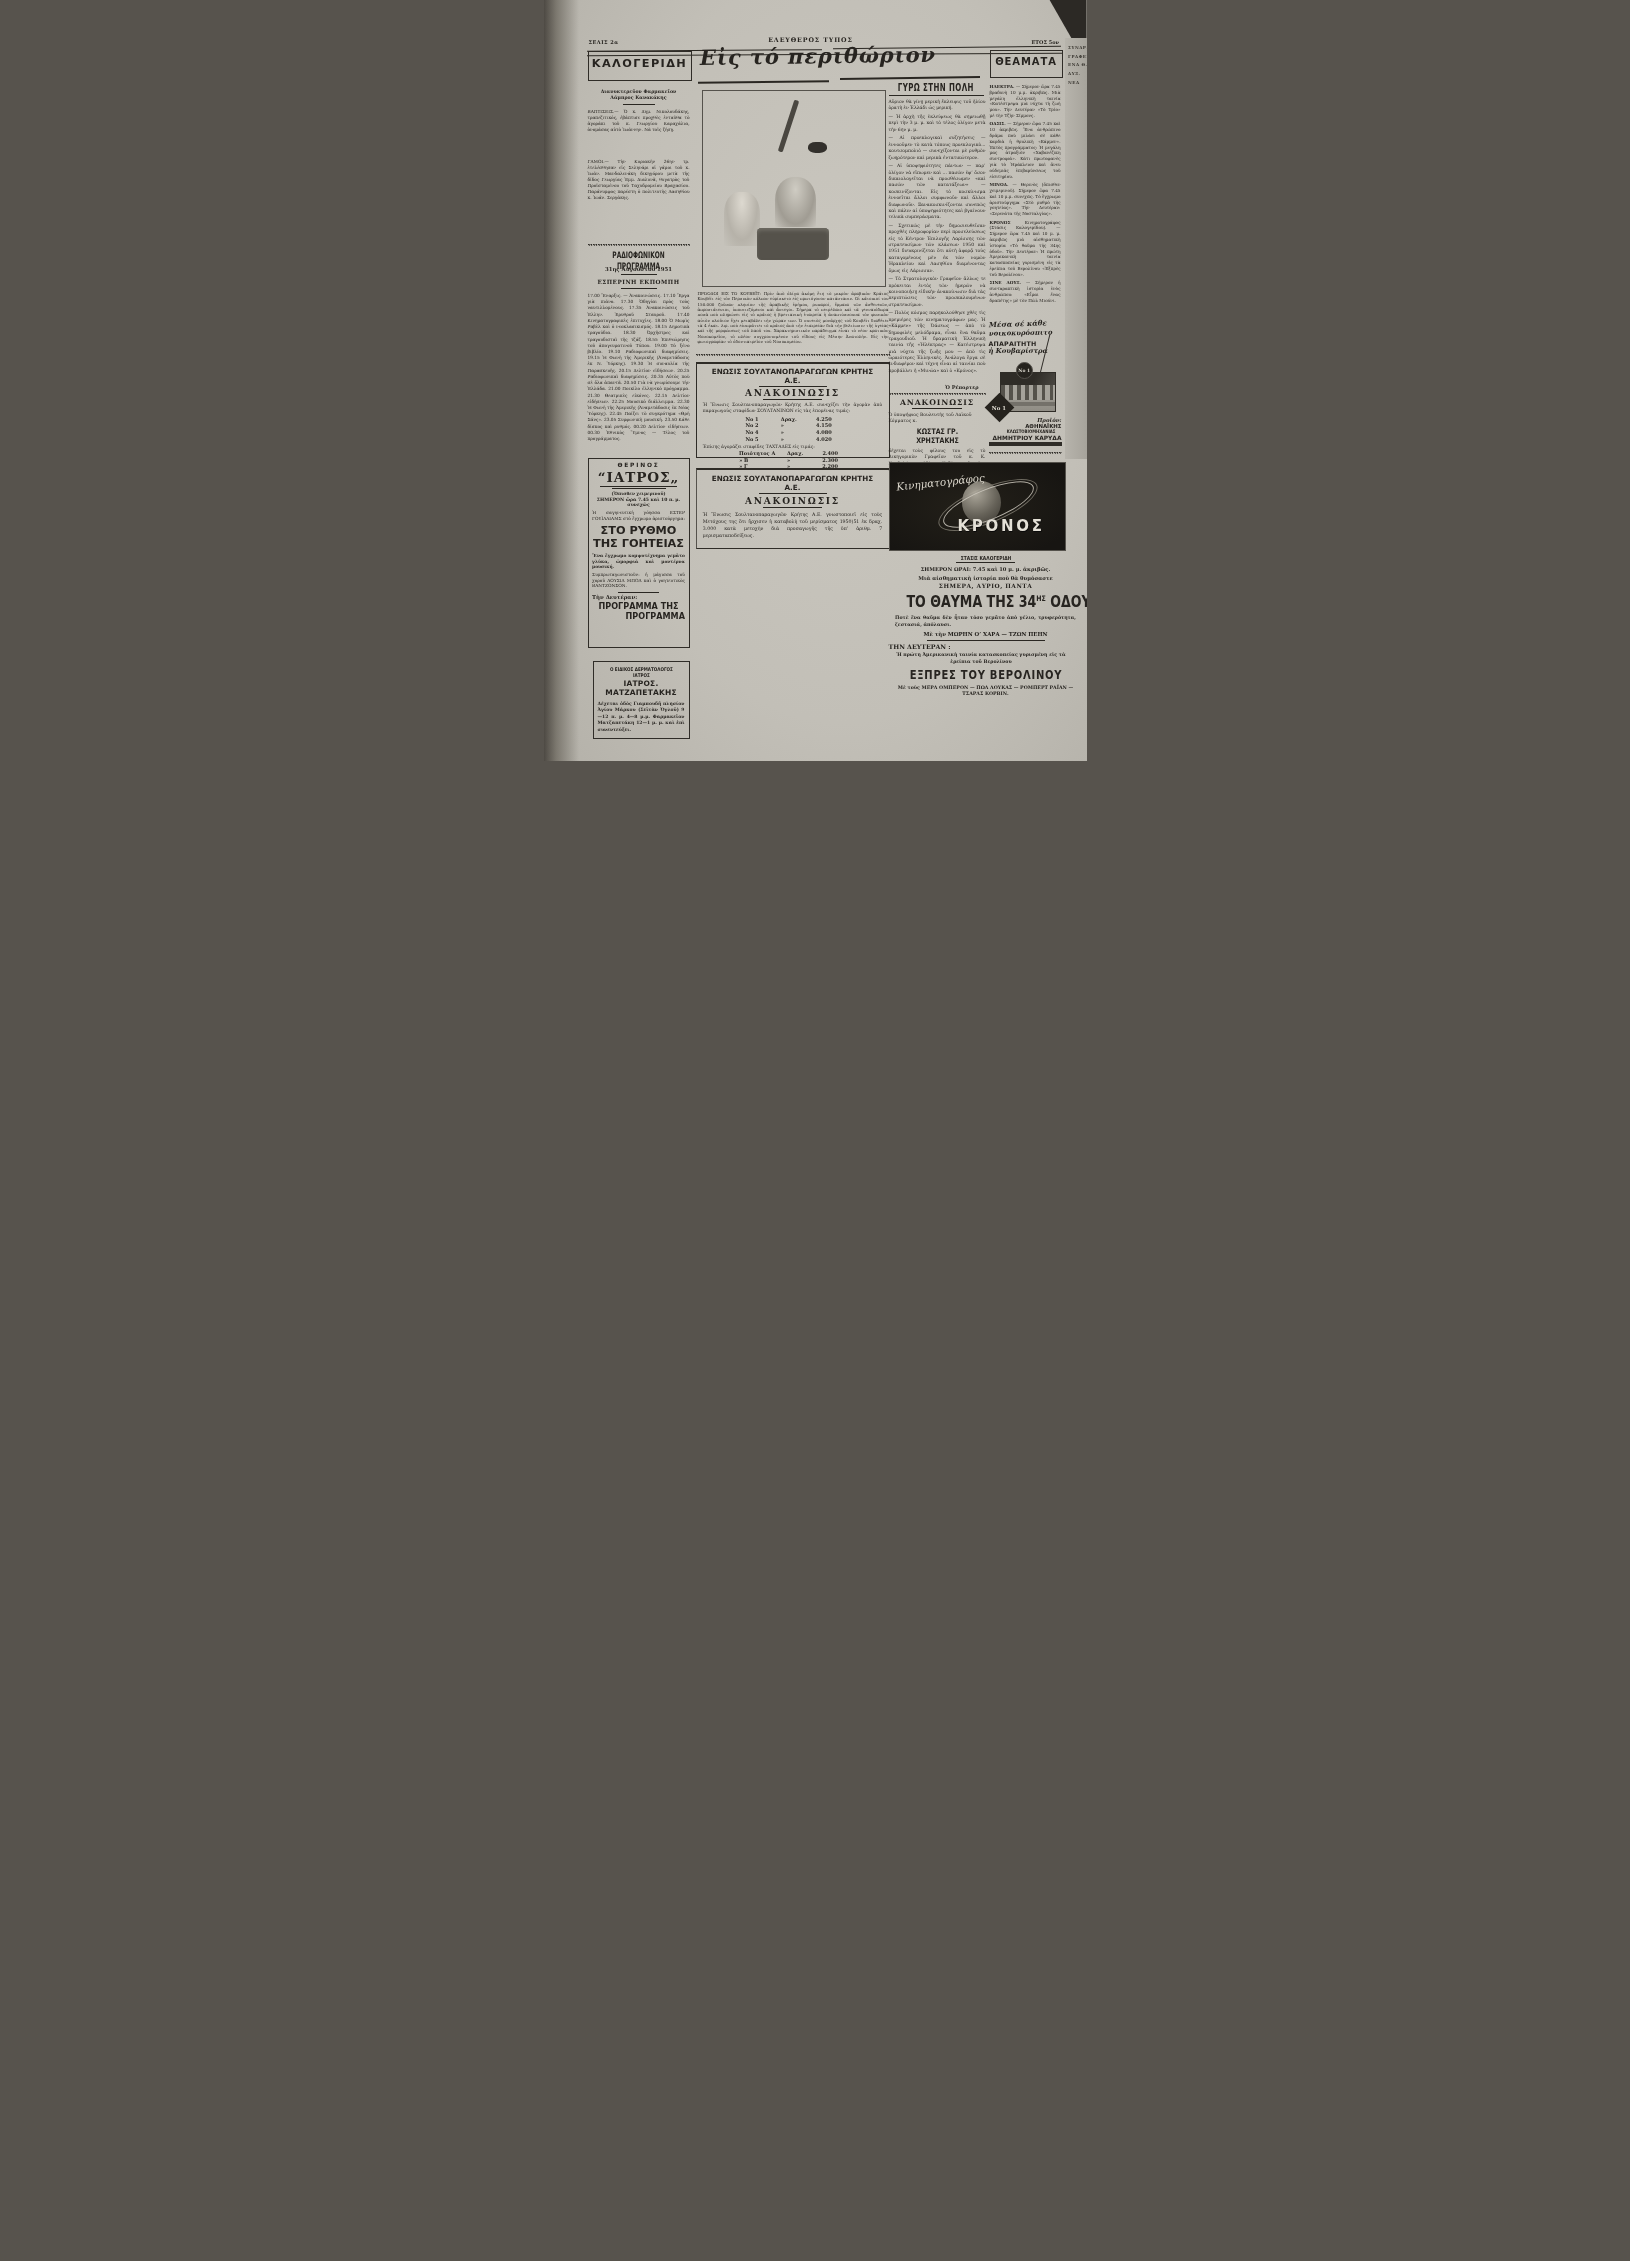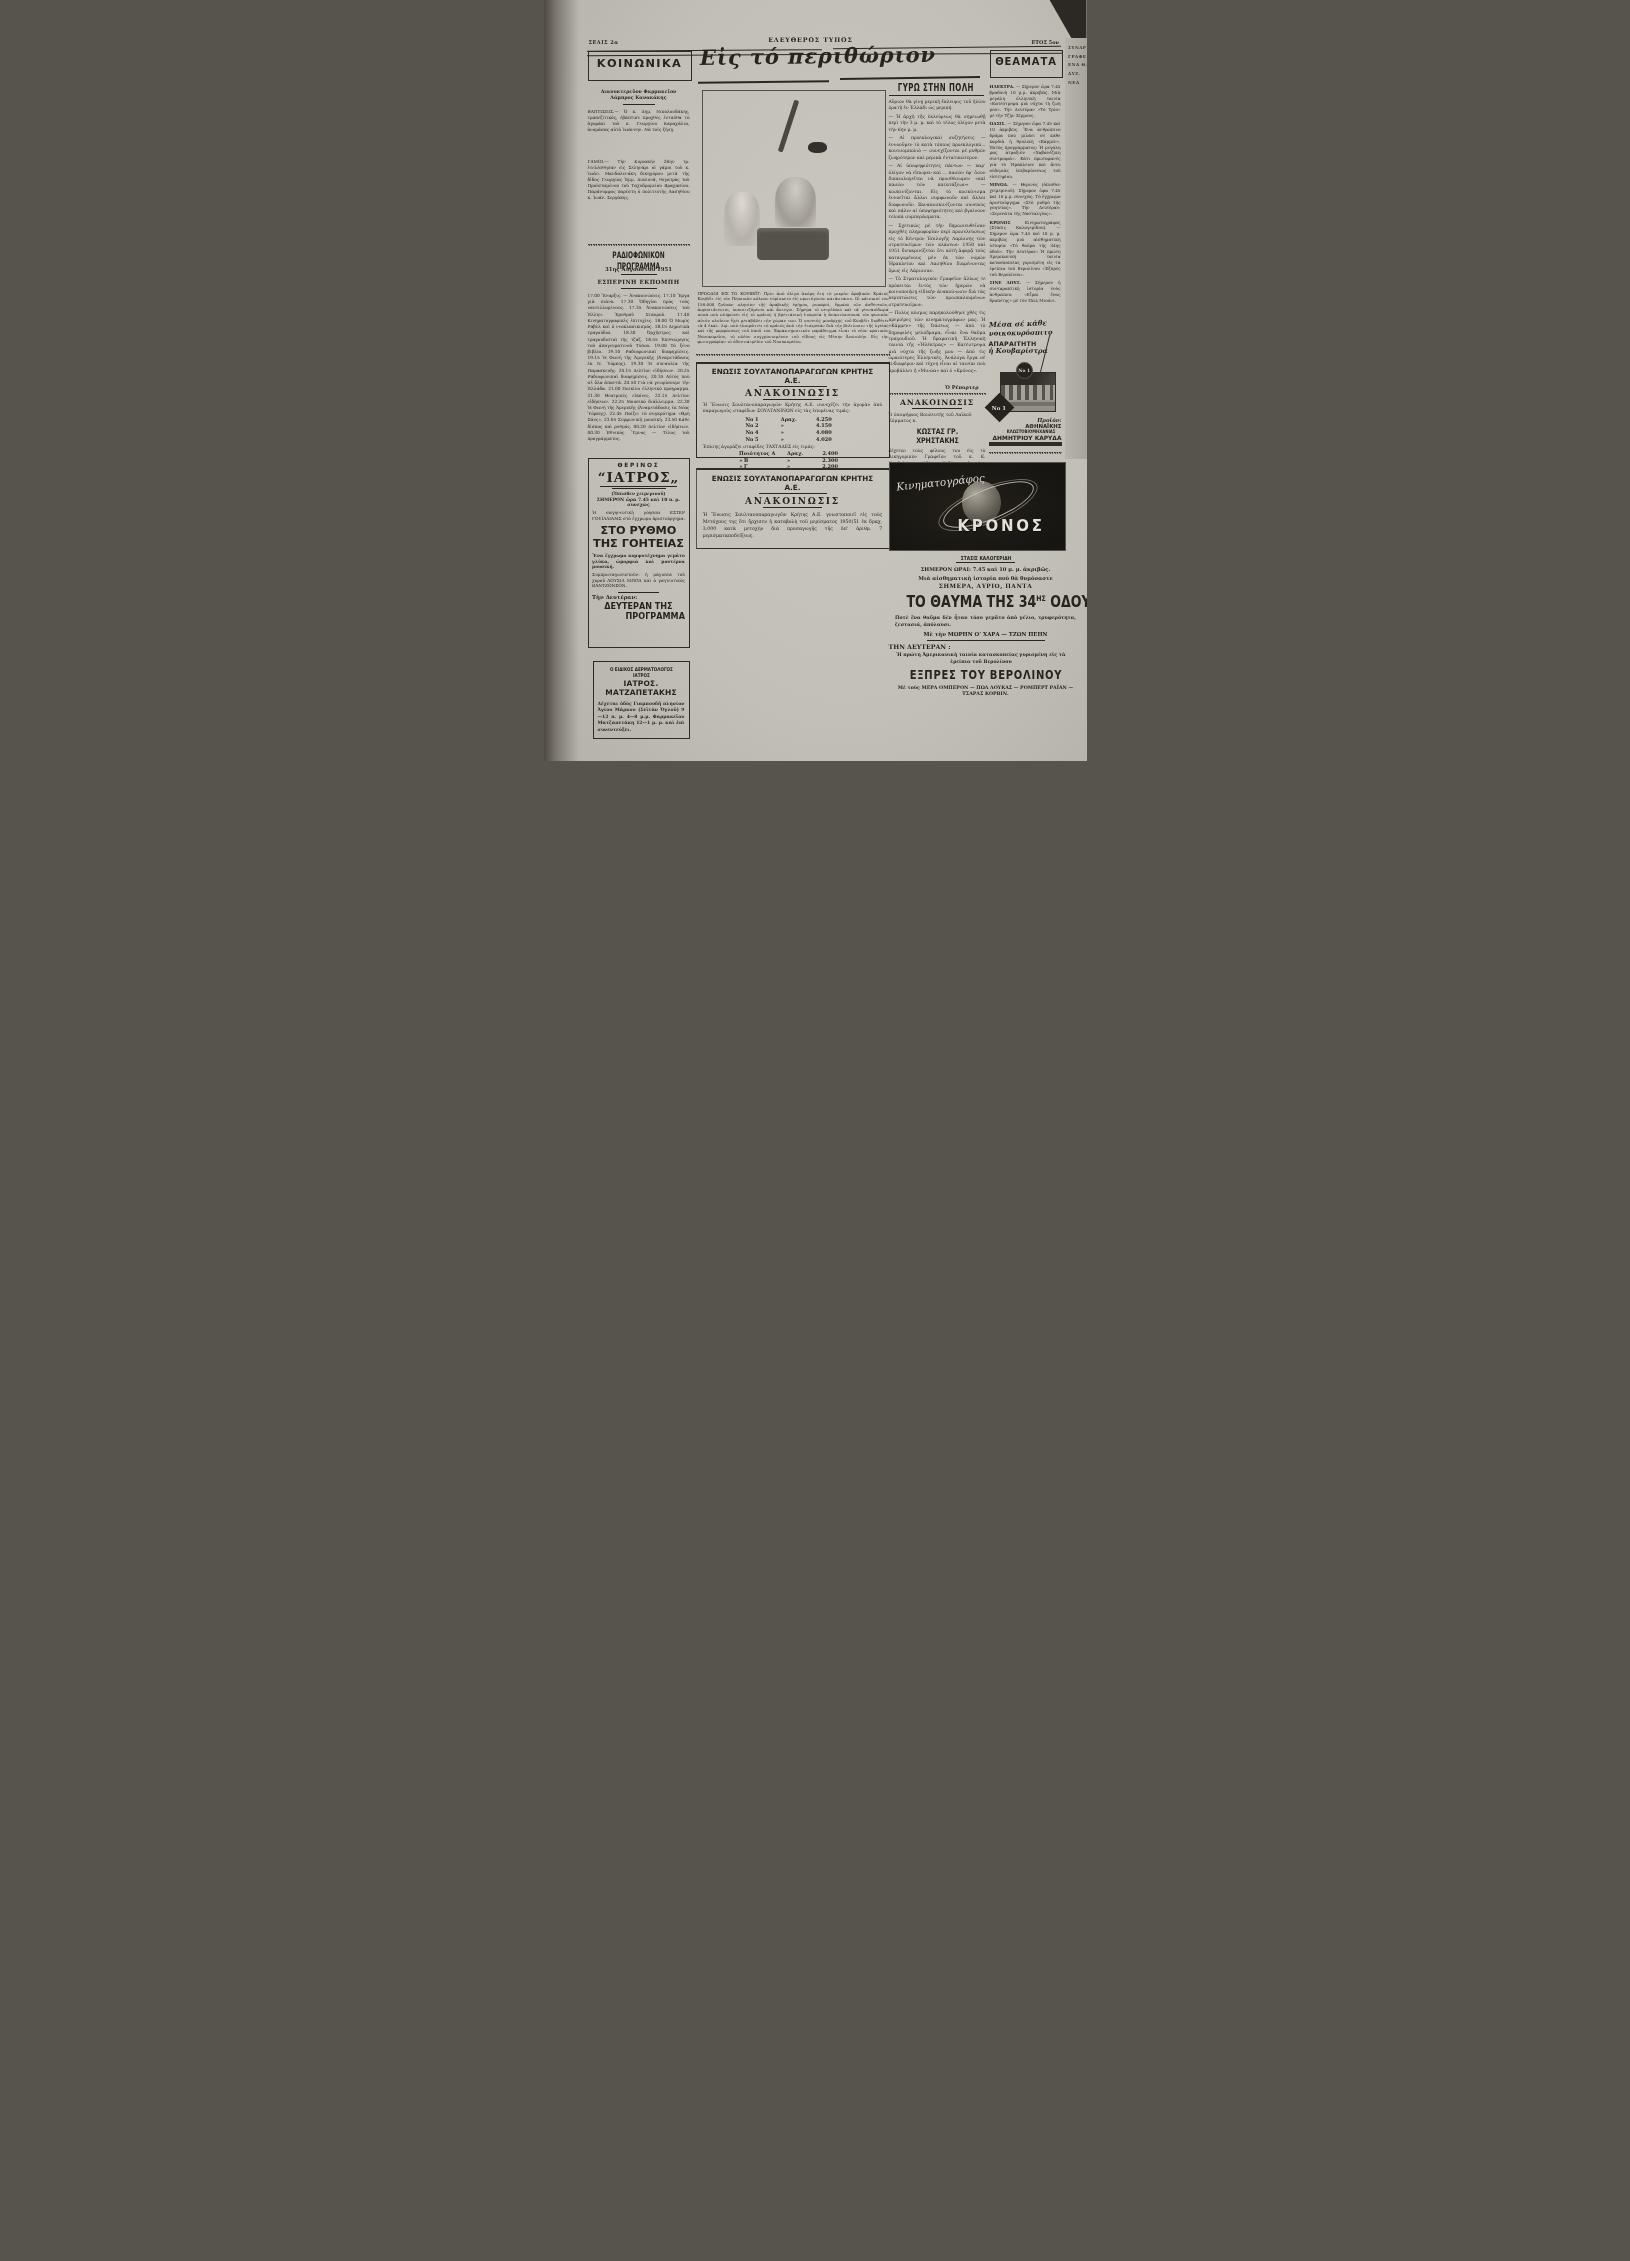--- a/index.html
+++ b/index.html
@@ -60,21 +60,21 @@
   <div class="abs rule" style="left:43px;top:50px;width:235px;height:0.9px;transform:rotate(-.4deg);"></div>
   <div class="abs rule" style="left:43px;top:54px;width:475px;height:1.4px;transform:rotate(-.3deg);"></div>
   <div class="abs rule" style="left:289px;top:47px;width:228px;height:1.4px;transform:rotate(-.6deg);"></div>
 
   <div class="abs vrule" style="left:150px;top:49px;height:703px;"></div>
   <div class="abs vrule" style="left:341px;top:86px;height:373px;"></div>
   <div class="abs vrule" style="left:443px;top:50px;height:405px;"></div>
   <div class="abs vrule" style="left:520px;top:38px;height:421px;"></div>
 
   <div class="abs box" style="left:44px;top:51px;width:102px;height:28px;">
-    <div class="ctr b sans" style="font-size:11.3px;letter-spacing:1.4px;margin-top:5.4px;">ΚΟΙΝΩΝΙΚΑ</div>
+    <div class="ctr b sans" style="font-size:11.3px;letter-spacing:1.4px;margin-top:5.4px;">ΚΑΛΟΓΕΡΙΔΗ</div>
   </div>
   <div class="abs ctr b" style="left:44px;top:89px;width:102px;font-size:4.7px;">Διανυκτερεῦον Φαρμακεῖον</div>
   <div class="abs ctr b" style="left:44px;top:95px;width:102px;font-size:4.7px;">Λάμπρος Κανακάκης</div>
   <div class="abs rule" style="left:79px;top:104px;width:32px;height:0.5px;"></div>
   <div class="abs just body-text" style="left:44px;top:109px;width:102px;">ΒΑΠΤΙΣΕΙΣ.— Ὁ κ. Δημ. Νικολουδάκης, τραπεζιτικός, ἐβάπτισε προχθὲς ἐνταῦθα τὸ ἀγοράκι τοῦ κ. Γεωργίου Καραχάλια, ὀνομάσας αὐτὸ Ἰωάννην. Νὰ τοῖς ζήσῃ.</div>
   <div class="abs just body-text" style="left:44px;top:159px;width:102px;">ΓΑΜΟΙ.— Τὴν Κυριακὴν 26ην τρ. ἐτελέσθησαν εἰς Σεληνάρι οἱ γάμοι τοῦ κ. Ἰωάν. Μανδαλενάκη δικηγόρου μετὰ τῆς δίδος Γεωργίας Ἐμμ. Διαλυνᾶ, θυγατρὸς τοῦ Προϊσταμένου τοῦ Ταχυδρομείου Βραχασίου. Παράνυμφος παρέστη ὁ πολιτευτὴς Λασηθίου κ. Ἰωάν. Σεργάκης.</div>
 
   <div class="abs wavy" style="left:44px;top:244px;width:102px;"></div>
 
   <div class="abs ctr b sans cond" style="left:39px;top:251px;width:111px;font-size:7.2px;letter-spacing:0px;transform:scaleX(.82) scaleY(1.25);">ΡΑΔΙΟΦΩΝΙΚΟΝ ΠΡΟΓΡΑΜΜΑ</div>
@@ -91,21 +91,21 @@
     <div class="rule" style="width:54px;height:0.9px;margin:0 auto 1.8px;"></div>
     <div class="ctr b" style="font-size:4.3px;">(Ὄπισθεν χειμερινοῦ)</div>
     <div class="ctr b" style="font-size:4.5px;margin-top:1.4px;">ΣΗΜΕΡΟΝ ὥρα 7.45 καὶ 10 π. μ. συνεχῶς</div>
     <div class="just" style="font-size:4.3px;line-height:1.35;margin-top:3.2px;">Ἡ σαγηνευτικὴ γόησσα ΕΣΤΕΡ ΓΟΥΪΛΛΙΑΜΣ στὸ ἔγχρωμο ἀριστούργημα:</div>
     <div class="ctr b sans" style="font-size:11.3px;margin-top:2.7px;">ΣΤΟ ΡΥΘΜΟ</div>
     <div class="ctr b sans" style="font-size:11.3px;">ΤΗΣ ΓΟΗΤΕΙΑΣ</div>
     <div class="just b" style="font-size:4.3px;line-height:1.35;margin-top:2.3px;">Ἕνα ἔγχρωμο κομψοτέχνημα γεμᾶτο γλύκα, ὠμορφιὰ καὶ μοντέρνα μουσική.</div>
     <div class="just" style="font-size:4.3px;line-height:1.35;margin-top:1.8px;">Συμπρωταγωνιστοῦν: ἡ μάγισσα τοῦ χοροῦ ΛΟΥΣΙΛ ΜΠΩΛ καὶ ὁ γοητευτικὸς ΒΑΝΤΖΟΝΣΟΝ.</div>
     <div class="rule" style="width:41px;height:0.9px;margin:2.3px auto 1.8px;"></div>
     <div class="b" style="font-size:5.4px;">Τὴν Δευτέραν:</div>
-    <div class="ctr b sans" style="font-size:8.1px;margin-top:0.9px;">ΔΕΥΤΕΡΑΝ ΤΗΣ</div>
+    <div class="ctr b sans" style="font-size:8.1px;margin-top:0.9px;">ΠΡΟΓΡΑΜΜΑ ΤΗΣ</div>
     <div class="b sans" style="font-size:8.1px;text-align:right;">ΠΡΟΓΡΑΜΜΑ</div>
   </div>
 
   <div class="abs box" style="left:49px;top:661px;width:97px;height:78px;padding:3.6px 4.1px;box-sizing:border-box;">
     <div class="ctr b sans cond" style="font-size:5px;">Ο ΕΙΔΙΚΟΣ ΔΕΡΜΑΤΟΛΟΓΟΣ ΙΑΤΡΟΣ</div>
     <div class="ctr b sans" style="font-size:7.5px;margin-top:1.8px;letter-spacing:0.2px;">ΙΑΤΡΟΣ. ΜΑΤΖΑΠΕΤΑΚΗΣ</div>
     <div class="just b" style="font-size:4.5px;line-height:1.45;margin-top:3.2px;">Δέχεται ὁδὸς Γιαμπουδῆ πλησίον Ἁγίου Μάρκου (Σεϊτὰν Ὀγλοῦ) 9—12 π. μ. 4—8 μ.μ. Φαρμακεῖον Ματζαπετάκη 12—1 μ. μ. καὶ ἐπὶ συνεντεύξει.</div>
   </div>
 
   <div class="abs b" style="left:156px;top:43px;width:289px;font-size:21px;font-style:italic;transform:rotate(-.8deg);letter-spacing:0.9px;">Εἰς τό περιθώριον</div>

